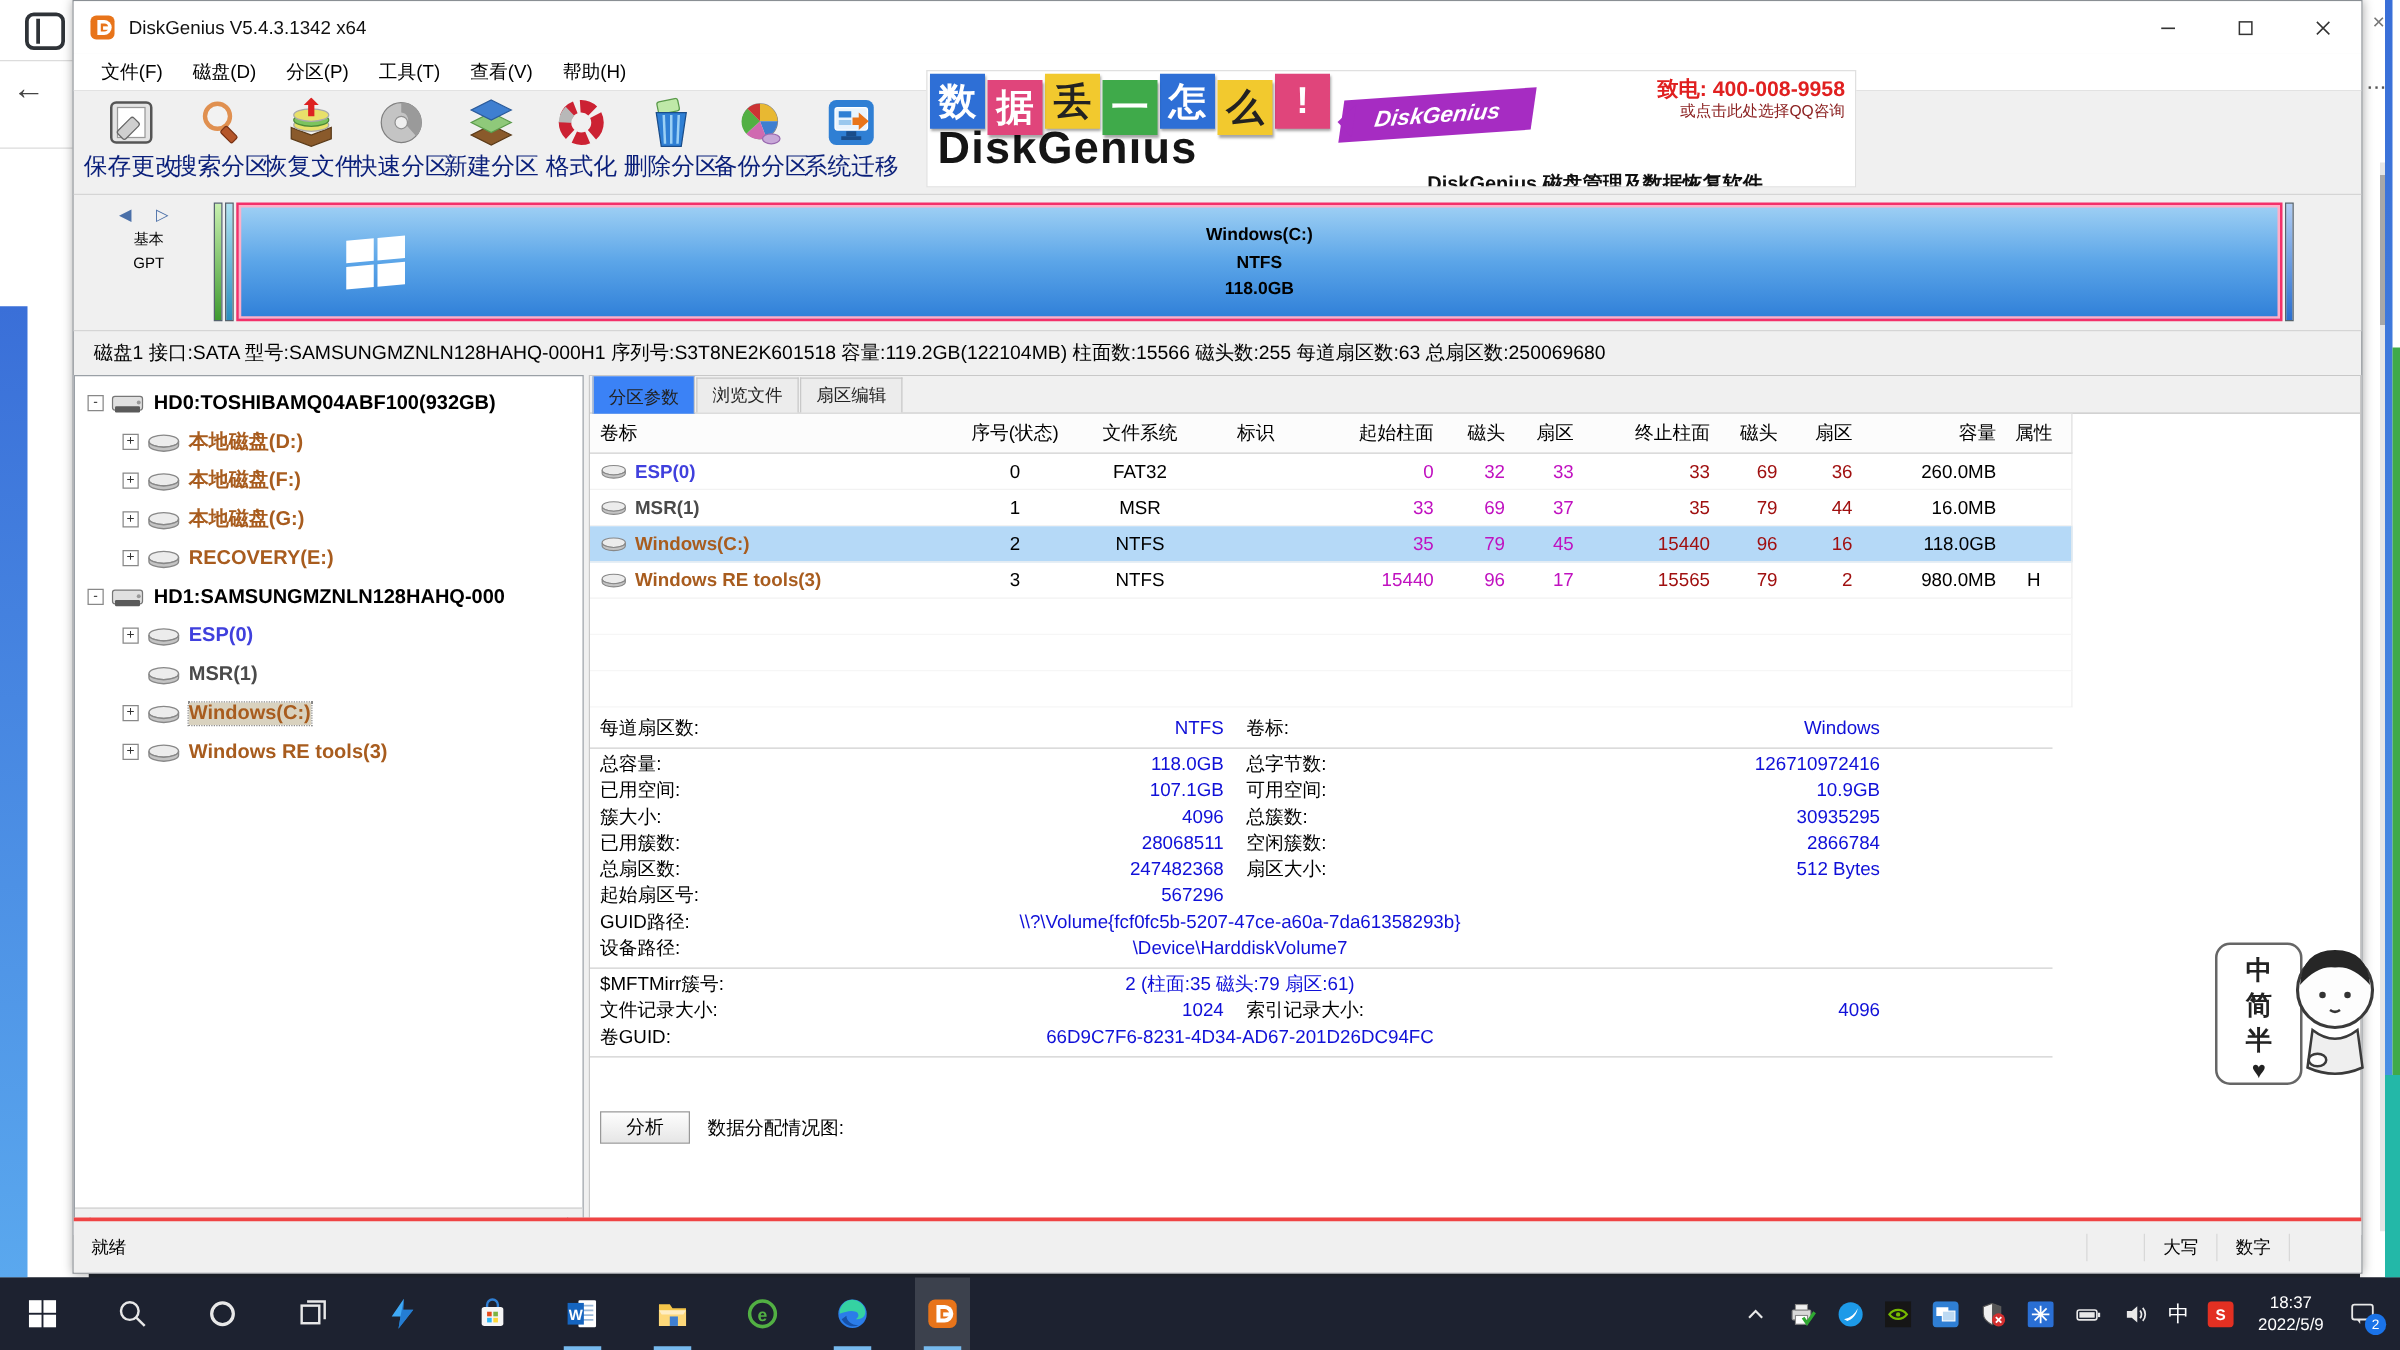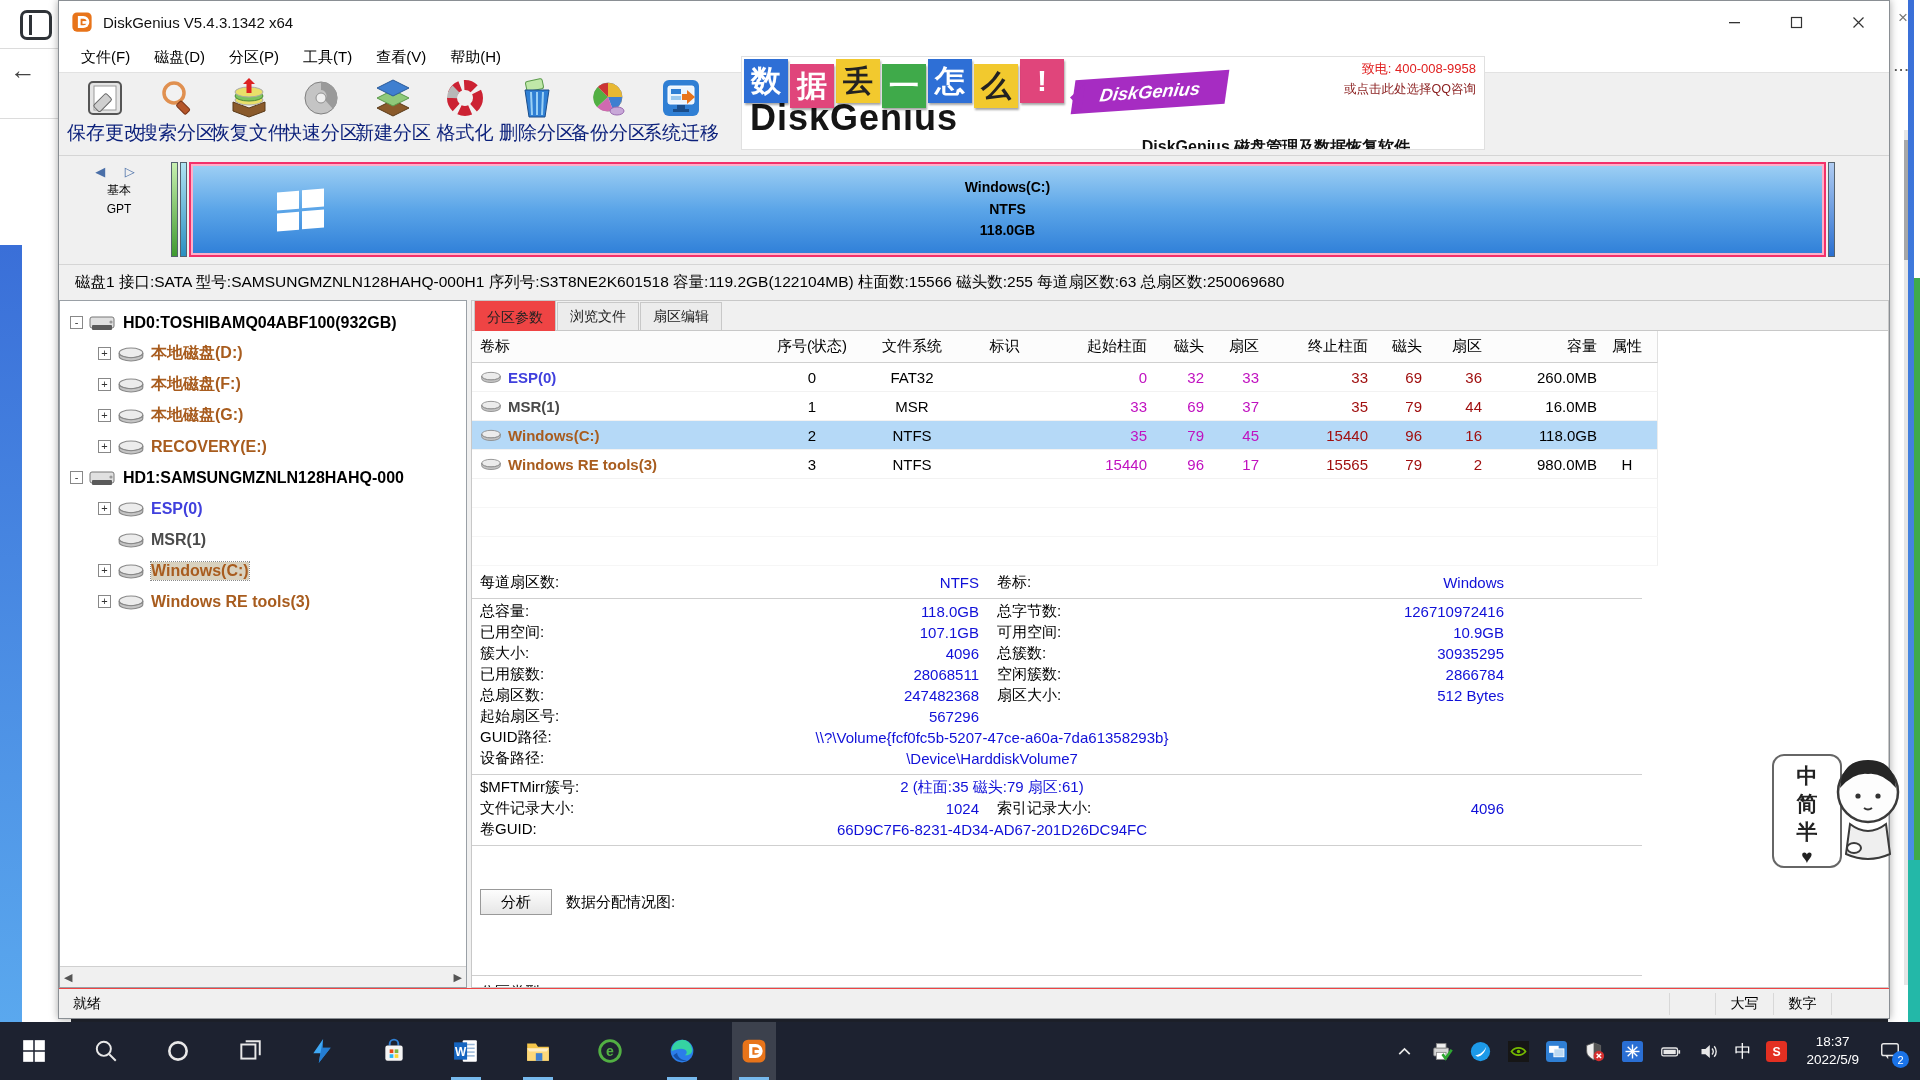--- a/index.html
+++ b/index.html
@@ -46,21 +46,21 @@
 .bn-tiles{position:absolute;left:2px;top:2px;display:flex;gap:2px;z-index:2}
 .tile{width:44px;height:44px;display:flex;align-items:center;justify-content:center;font-size:30px;font-weight:bold;box-shadow:1px 2px 2px rgba(0,0,0,.35)}
 .tile:nth-child(even){transform:translateY(5px)}
 .t-blue{background:#2e6fd6;color:#fff}
 .t-pink{background:#e0457b;color:#fff}
 .t-yellow{background:#f2c92e;color:#222}
 .t-green{background:#3faa4a;color:#fff}
 .bn-ribbon{position:absolute;left:332px;top:18px;width:152px;height:34px;background:#a62cc2;transform:skewX(-12deg) rotate(-4deg);display:flex;align-items:center;justify-content:center;z-index:3}
 .bn-ribbon::before{content:"";position:absolute;left:-16px;top:4px;border:13px solid transparent;border-right-color:#a62cc2}
 .bn-ribbon span{color:#fff;font-weight:bold;font-size:18px;font-style:italic}
-.bn-phone{position:absolute;right:8px;top:3px;font-size:13px;font-weight:normal;color:#e02020}
+.bn-phone{position:absolute;right:8px;top:3px;font-size:17px;font-weight:bold;color:#e02020}
 .bn-qq{position:absolute;right:8px;top:24px;font-size:12.5px;color:#8b2020}
 .bn-tagline{position:absolute;left:336px;top:80px;width:396px;text-align:center;font-size:16px;font-weight:bold;color:#111}
 
 
 .diskbar{height:109px;position:relative;background:#f0f0f0;border-bottom:1px solid #d5d5d5}
 .db-nav{position:absolute;left:18px;top:8px;width:84px;text-align:center}
 .db-arrows{font-size:13px;color:#4a6fa8;letter-spacing:8px}
 .db-basic,.db-scheme{font-size:12px;color:#000;margin-top:3px}
 .db-barwrap{position:absolute;left:112px;top:6px;right:54px;height:95px;display:flex;gap:2px;align-items:stretch}
 .sliver{width:7px;border:1px solid #55636e;flex:none}
@@ -85,21 +85,21 @@
 .ticon{width:28px;height:20px;flex:none}
 .ticon svg{width:100%;height:100%}
 .c-black{color:#000}.c-brown{color:#a85c1e}.c-blue{color:#4040dd}.c-gray{color:#4a4a4a}
 .tlabel.sel{background:#d9d2bf;outline:1px dotted #8a8a8a}
 .tree-hscroll{position:absolute;left:0;right:0;bottom:0;height:21px;background:#f0f0f0;border-top:1px solid #d0d0d0;display:flex;justify-content:space-between;align-items:center;padding:0 4px}
 .hs-btn{color:#555;font-size:11px}
 
 .right-panel{flex:1;margin-left:4px;background:#fff;border:1px solid #c8c8c8;position:relative;overflow:hidden}
 .tabs{height:30px;background:#f0f0f0;display:flex;align-items:flex-end;padding-left:2px;border-bottom:1px solid #c8c8c8}
 .tab{padding:5px 12px 4px;font-size:14px;border:1px solid #c8c8c8;border-bottom:none;background:#ececec;margin-right:1px;color:#222}
-.tab.active{background:#ef4444;padding-top:22px;position:relative;top:1px}
+.tab.active{background:#3b82f6;padding-top:22px;position:relative;top:1px}
 .thead{height:32px;display:flex;align-items:center;background:#fcfcfc;border-bottom:1px solid #d0d0d0;width:1186px;border-right:1px solid #e0e0e0;font-size:15px}
 .trow{height:29px;display:flex;align-items:center;border-bottom:1px solid #f2f2f2;width:1186px;border-right:1px solid #ececec;font-size:15px}
 .trow.selected{background:#b5d9f7}
 .empty-row{height:29px;border-bottom:1px solid #f6f6f6;width:1186px;border-right:1px solid #f0f0f0}
 .cell{flex:none;white-space:nowrap;overflow:hidden}
 .col-name{width:280px;padding-left:8px;display:flex;align-items:center;gap:6px}
 .trow .col-name{font-weight:bold}
 .col-no{width:120px;text-align:center}
 .col-fs{width:80px;text-align:center}
 .col-id{width:105px;text-align:center}
@@ -124,21 +124,21 @@
 .drow .v2{width:357px;text-align:right;color:#1010d8}
 .drow.wide .v1{width:700px;text-align:center}
 .drow.sep{border-bottom:1px solid #cfcfcf;padding-bottom:5px;height:27px;margin-bottom:2px}
 .analyze-row{position:absolute;left:8px;top:588px;display:flex;align-items:center;gap:14px}
 .analyze-btn{width:72px;height:26px;border:1px solid #999;background:linear-gradient(#fdfdfd,#e6e6e6);font-size:15px;text-align:center;line-height:24px}
 .analyze-label{font-size:15px}
 .bottom-row{position:absolute;left:0;top:674px;width:1170px;border-top:1px solid #cfcfcf;padding-top:7px;display:flex;font-size:15px;white-space:nowrap}
 .bottom-row .bl{width:170px;padding-left:8px}
 .bottom-row .bv{width:700px;text-align:center;color:#1010d8}
 
-.statusbar{position:absolute;left:0;right:0;bottom:0;height:30px;background:#f0f0f0;border-top:1px solid #ef4444;display:flex;align-items:center;font-size:14px}
+.statusbar{position:absolute;left:0;right:0;bottom:0;height:44px;background:#f0f0f0;border-top:3px solid #ef4444;display:flex;align-items:center;font-size:14px}
 .sb-ready{padding-left:14px}
 .sb-right{margin-left:auto;display:flex;height:100%;align-items:center}
 .sb-cell{border-left:1px solid #d8d8d8;height:22px;display:flex;align-items:center;justify-content:center}
 .sb-sp1{width:46px}.sb-caps{width:58px}.sb-num{width:58px}.sb-sp2{width:58px}
 
 
 .taskbar{position:absolute;left:0;right:0;bottom:0;height:58px;background:#1d2230;display:flex;align-items:stretch;z-index:20}
 .tb-left{display:flex;align-items:stretch;padding-left:12px;gap:28px}
 .tb-item{width:44px;display:flex;align-items:center;justify-content:center;position:relative;flex:none}
 .tb-item svg{width:26px;height:26px}

